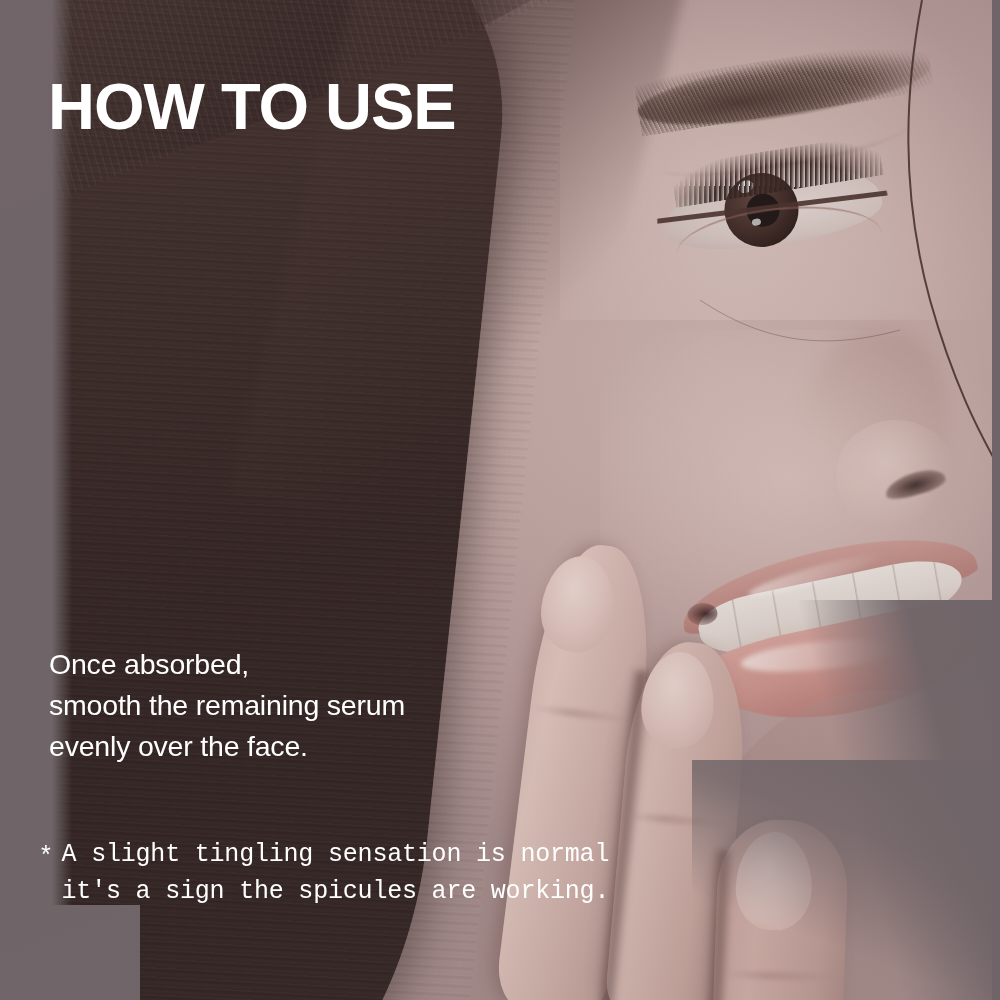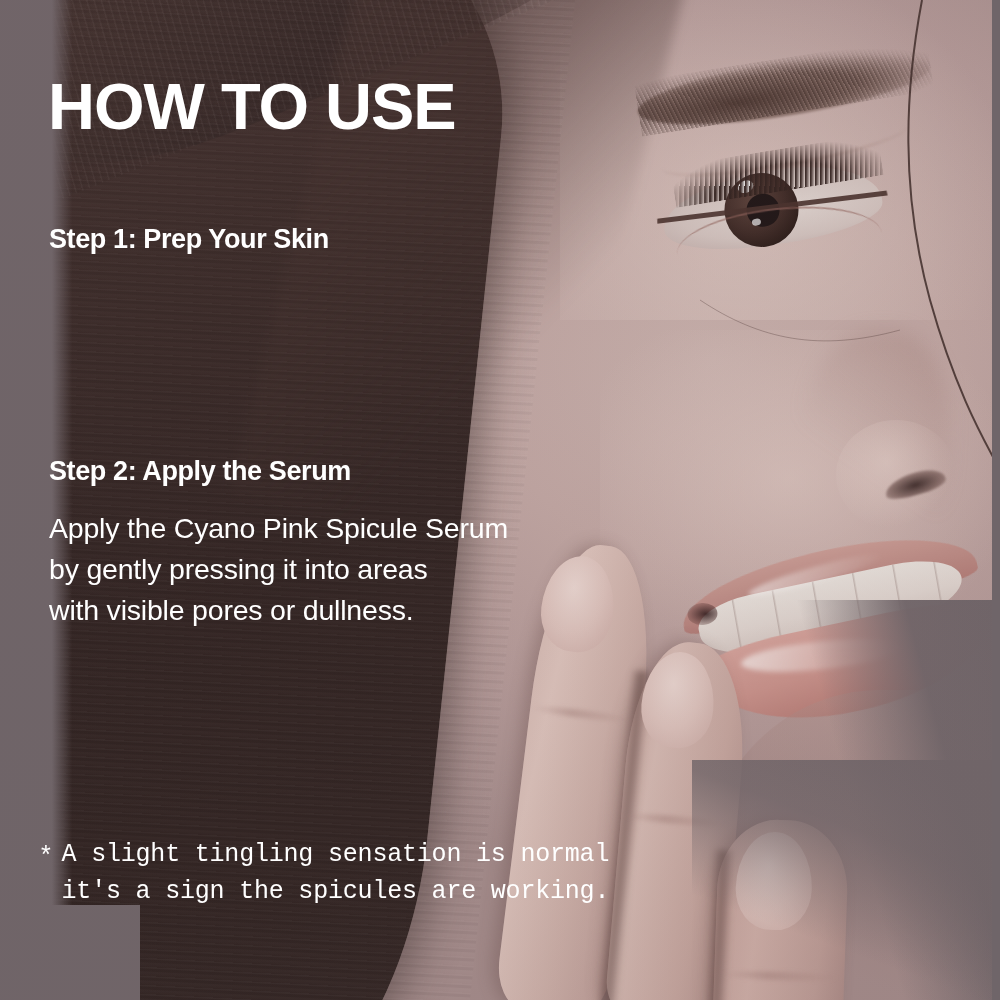--- a/index.html
+++ b/index.html
@@ -520,26 +520,24 @@
     <div class="jaw-falloff-2"></div>
     <div class="bottom-left-gray"></div>
     <div class="left-edge-fade"></div>
     <div class="photo-grade"></div>
   </div>
 
   <div class="content">
 
     <div class="title">HOW TO USE</div>
 
-    <div class="step-head sh1">Step 1: Prep Your Skin</div>
-
-    <div class="step-head sh2">Step 2: Apply the Serum</div>
-    <div class="para p2">Apply the Cyano Pink Spicule Serum
-by gently pressing it into areas
-with visible pores or dullness.</div>
+
+    <div class="para p3">Once absorbed,
+smooth the remaining serum
+evenly over the face.</div>
 
     <div class="note">
       <span class="note-star">*</span>
       <span class="note-lines">A slight tingling sensation is normal
 it's a sign the spicules are working.</span>
     </div>
 
   </div>
 </div>
 

